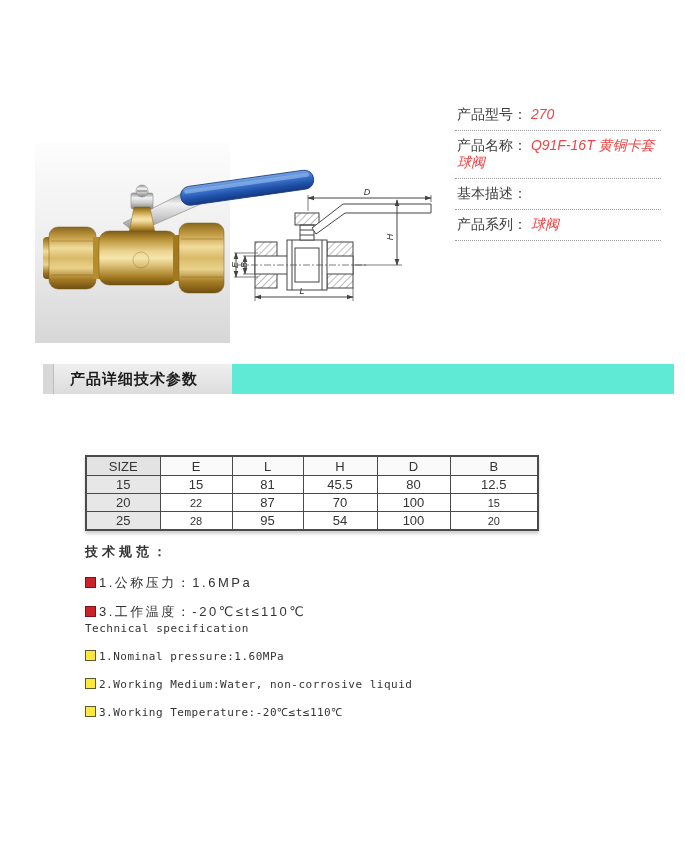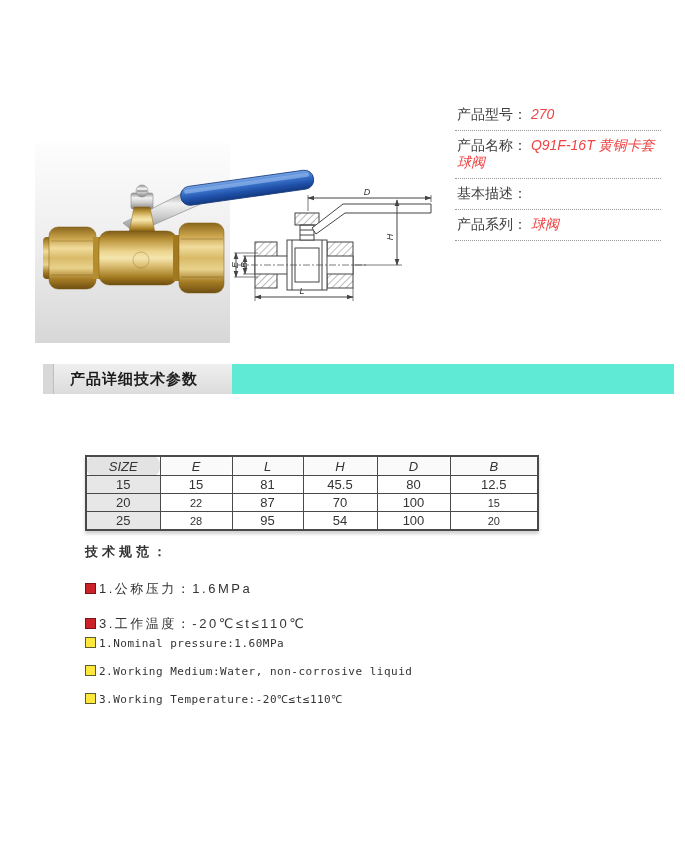--- a/index.html
+++ b/index.html
@@ -20,30 +20,30 @@
   .section-bar{position:absolute;left:27px;top:364px;width:631px;height:30px;background:#5eead4;display:flex;margin-left:16px;}
   .section-bar .notch{width:10px;height:30px;background:#d8d8d8;margin-right:1px;}
   .section-tab{height:30px;min-width:148px;padding:0 14px 0 16px;background:linear-gradient(#efefef,#dcdcdc);
                font-size:15px;font-weight:bold;color:#1c1c1c;line-height:30px;letter-spacing:1px;}
 
   
   .dim-table{position:absolute;left:85px;top:455px;border-collapse:collapse;table-layout:fixed;
              box-shadow:0 3px 3px rgba(0,0,0,0.18);}
   .dim-table th,.dim-table td{border:1px solid #4a4a4a;text-align:center;font-size:13px;color:#333;
              padding:0;height:17px;background:#fff;}
-  .dim-table th{font-style:italic;font-weight:normal;height:18px;background:#fafafa;border-radius:8px;}
+  .dim-table th{font-weight:normal;height:18px;background:#fafafa;}
   .dim-table .c0{background:#e7e7e7;}
   .dim-table th.c0{background:#e3e3e3;}
   .dim-table{border:2px solid #4a4a4a;}
   .dim-table .sm{font-size:11px;}
 
   
   .specs-cn{position:absolute;left:85px;top:543px;font-size:13px;color:#333;}
   .specs-cn .spec-title{letter-spacing:4px;margin-bottom:6px;font-weight:bold;}
-  .specs-cn .spec-item{letter-spacing:2.5px;margin-top:20px;line-height:15px;}
+  .specs-cn .spec-item{letter-spacing:2.5px;margin-top:14px;line-height:15px;}
   .bullet{display:inline-block;width:9px;height:9px;margin-right:3px;vertical-align:-1px;}
   .bullet-red{background:#cb2128;border:1px solid #7e1216;}
   .bullet-yellow{background:#ffe83d;border:1px solid #5c5c2a;}
 
   .specs-en{position:absolute;left:85px;top:622px;font-family:"DejaVu Sans Mono","Liberation Mono",monospace;
             font-size:11px;color:#333;letter-spacing:0.5px;}
   .specs-en .spec-title{margin-bottom:3px;}
   .specs-en .spec-item{margin-top:15px;line-height:12px;}
 </style>
 </head>
@@ -254,20 +254,21 @@
     <div class="spec-title">技术规范：</div>
     <div class="spec-item">
       <span class="bullet bullet-red"></span><span>1.公称压力：1.6MPa</span>
     </div>
     <div class="spec-item">
       <span class="bullet bullet-red"></span><span>3.工作温度：-20℃≤t≤110℃</span>
     </div>
   </div>
 
   <div class="specs-en">
+    <div class="spec-title">Technical specification</div>
     <div class="spec-item">
       <span class="bullet bullet-yellow"></span><span>1.Nominal pressure:1.60MPa</span>
     </div>
     <div class="spec-item">
       <span class="bullet bullet-yellow"></span><span>2.Working Medium:Water, non-corrosive liquid</span>
     </div>
     <div class="spec-item">
       <span class="bullet bullet-yellow"></span><span>3.Working Temperature:-20℃≤t≤110℃</span>
     </div>
   </div>

